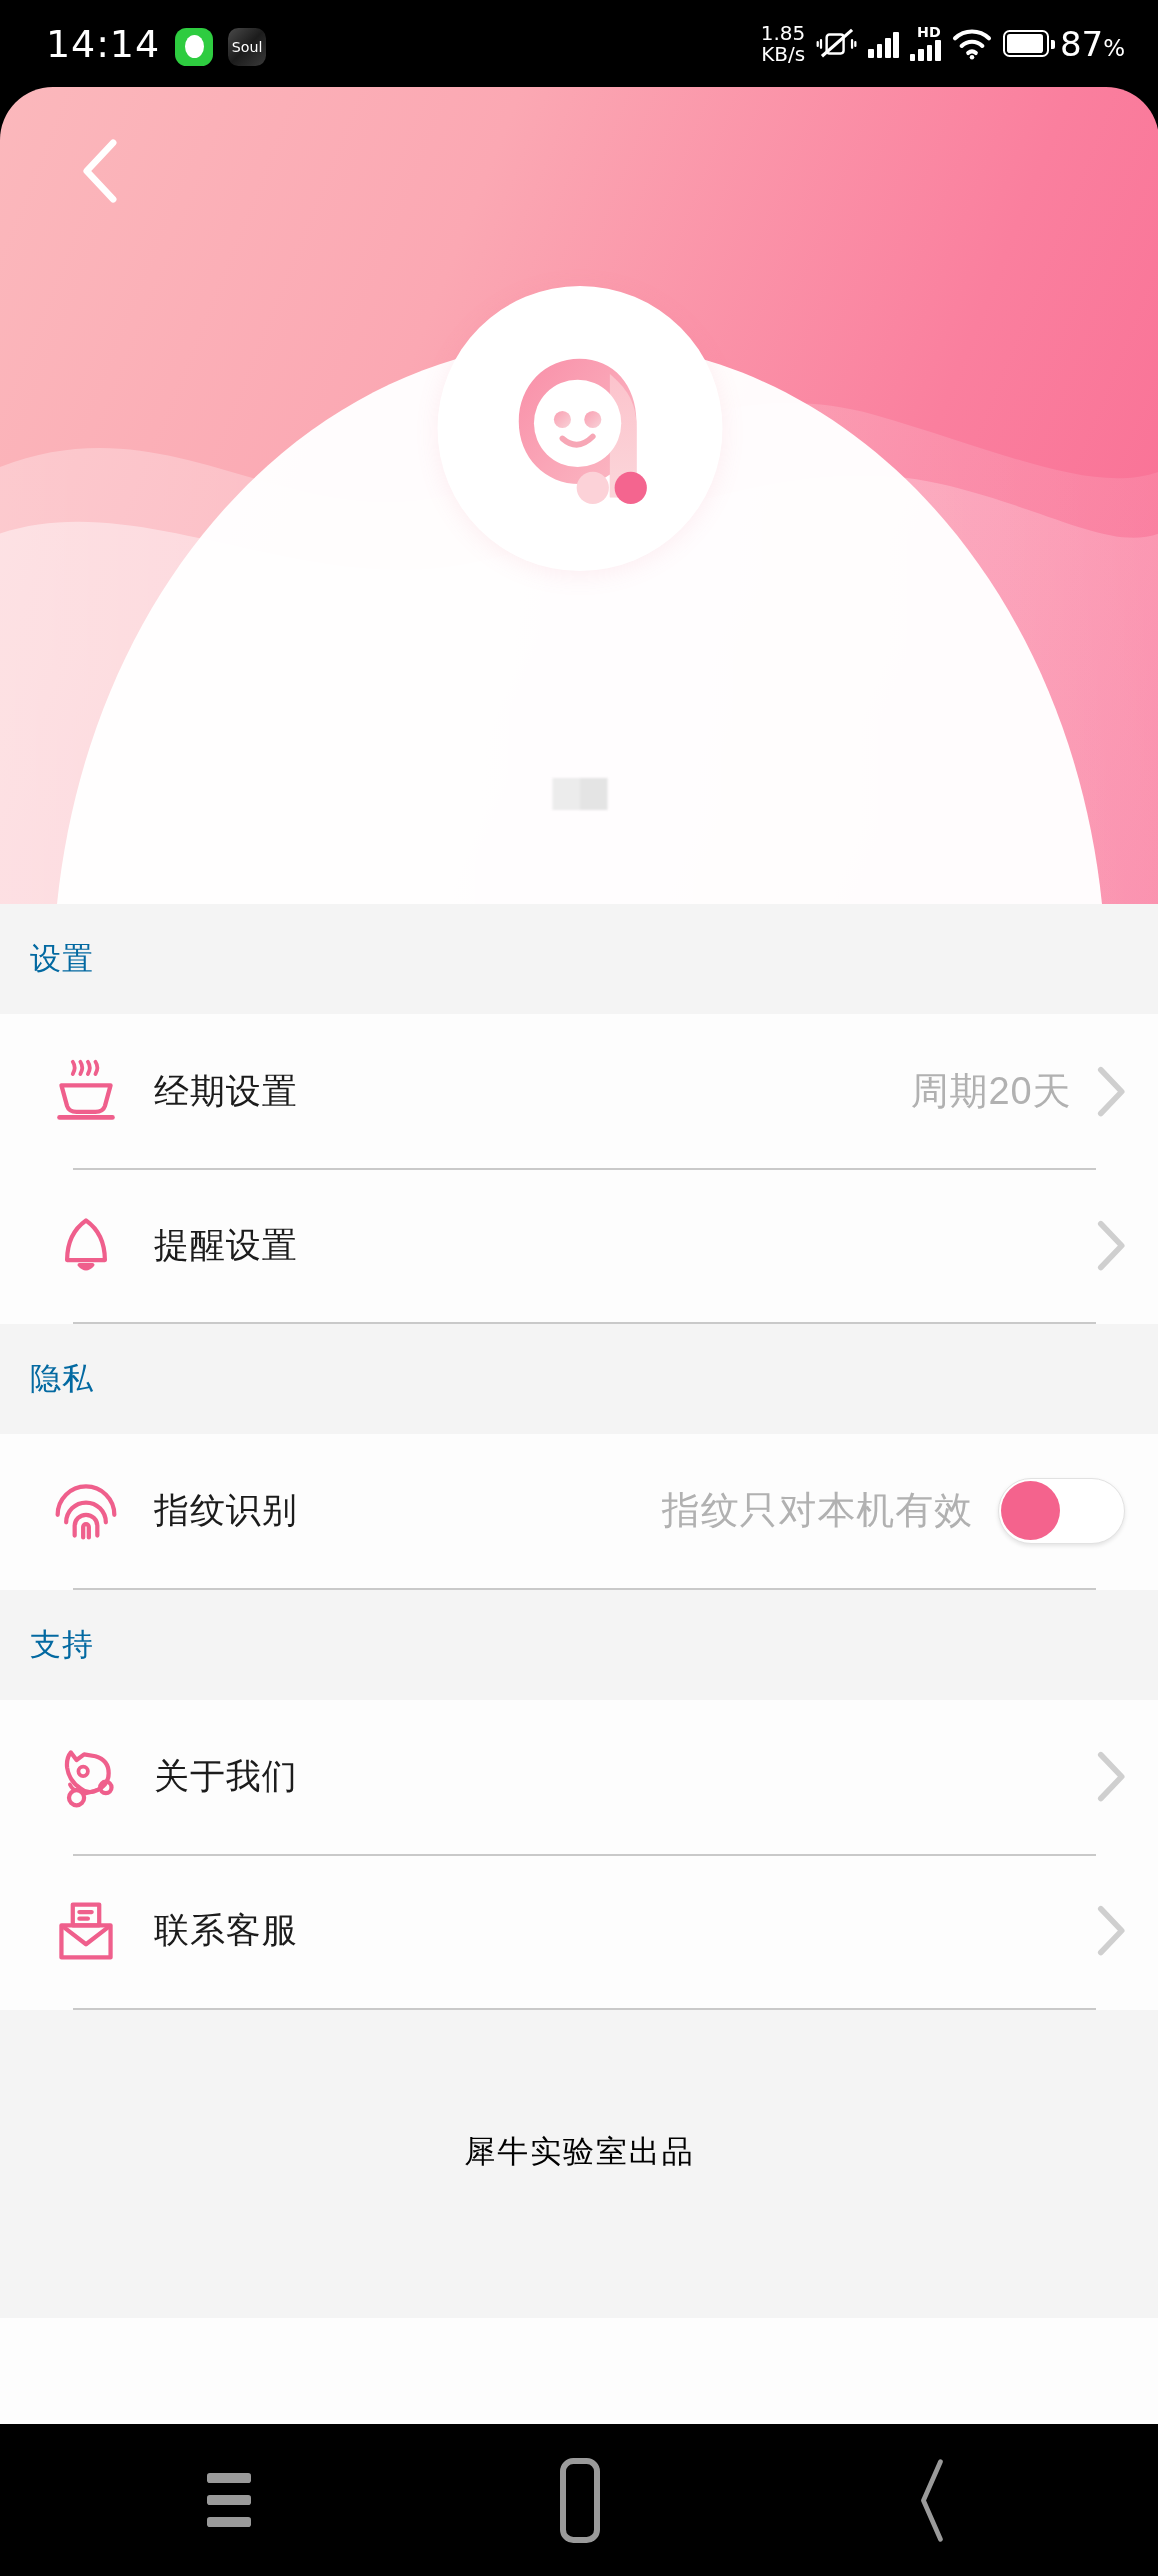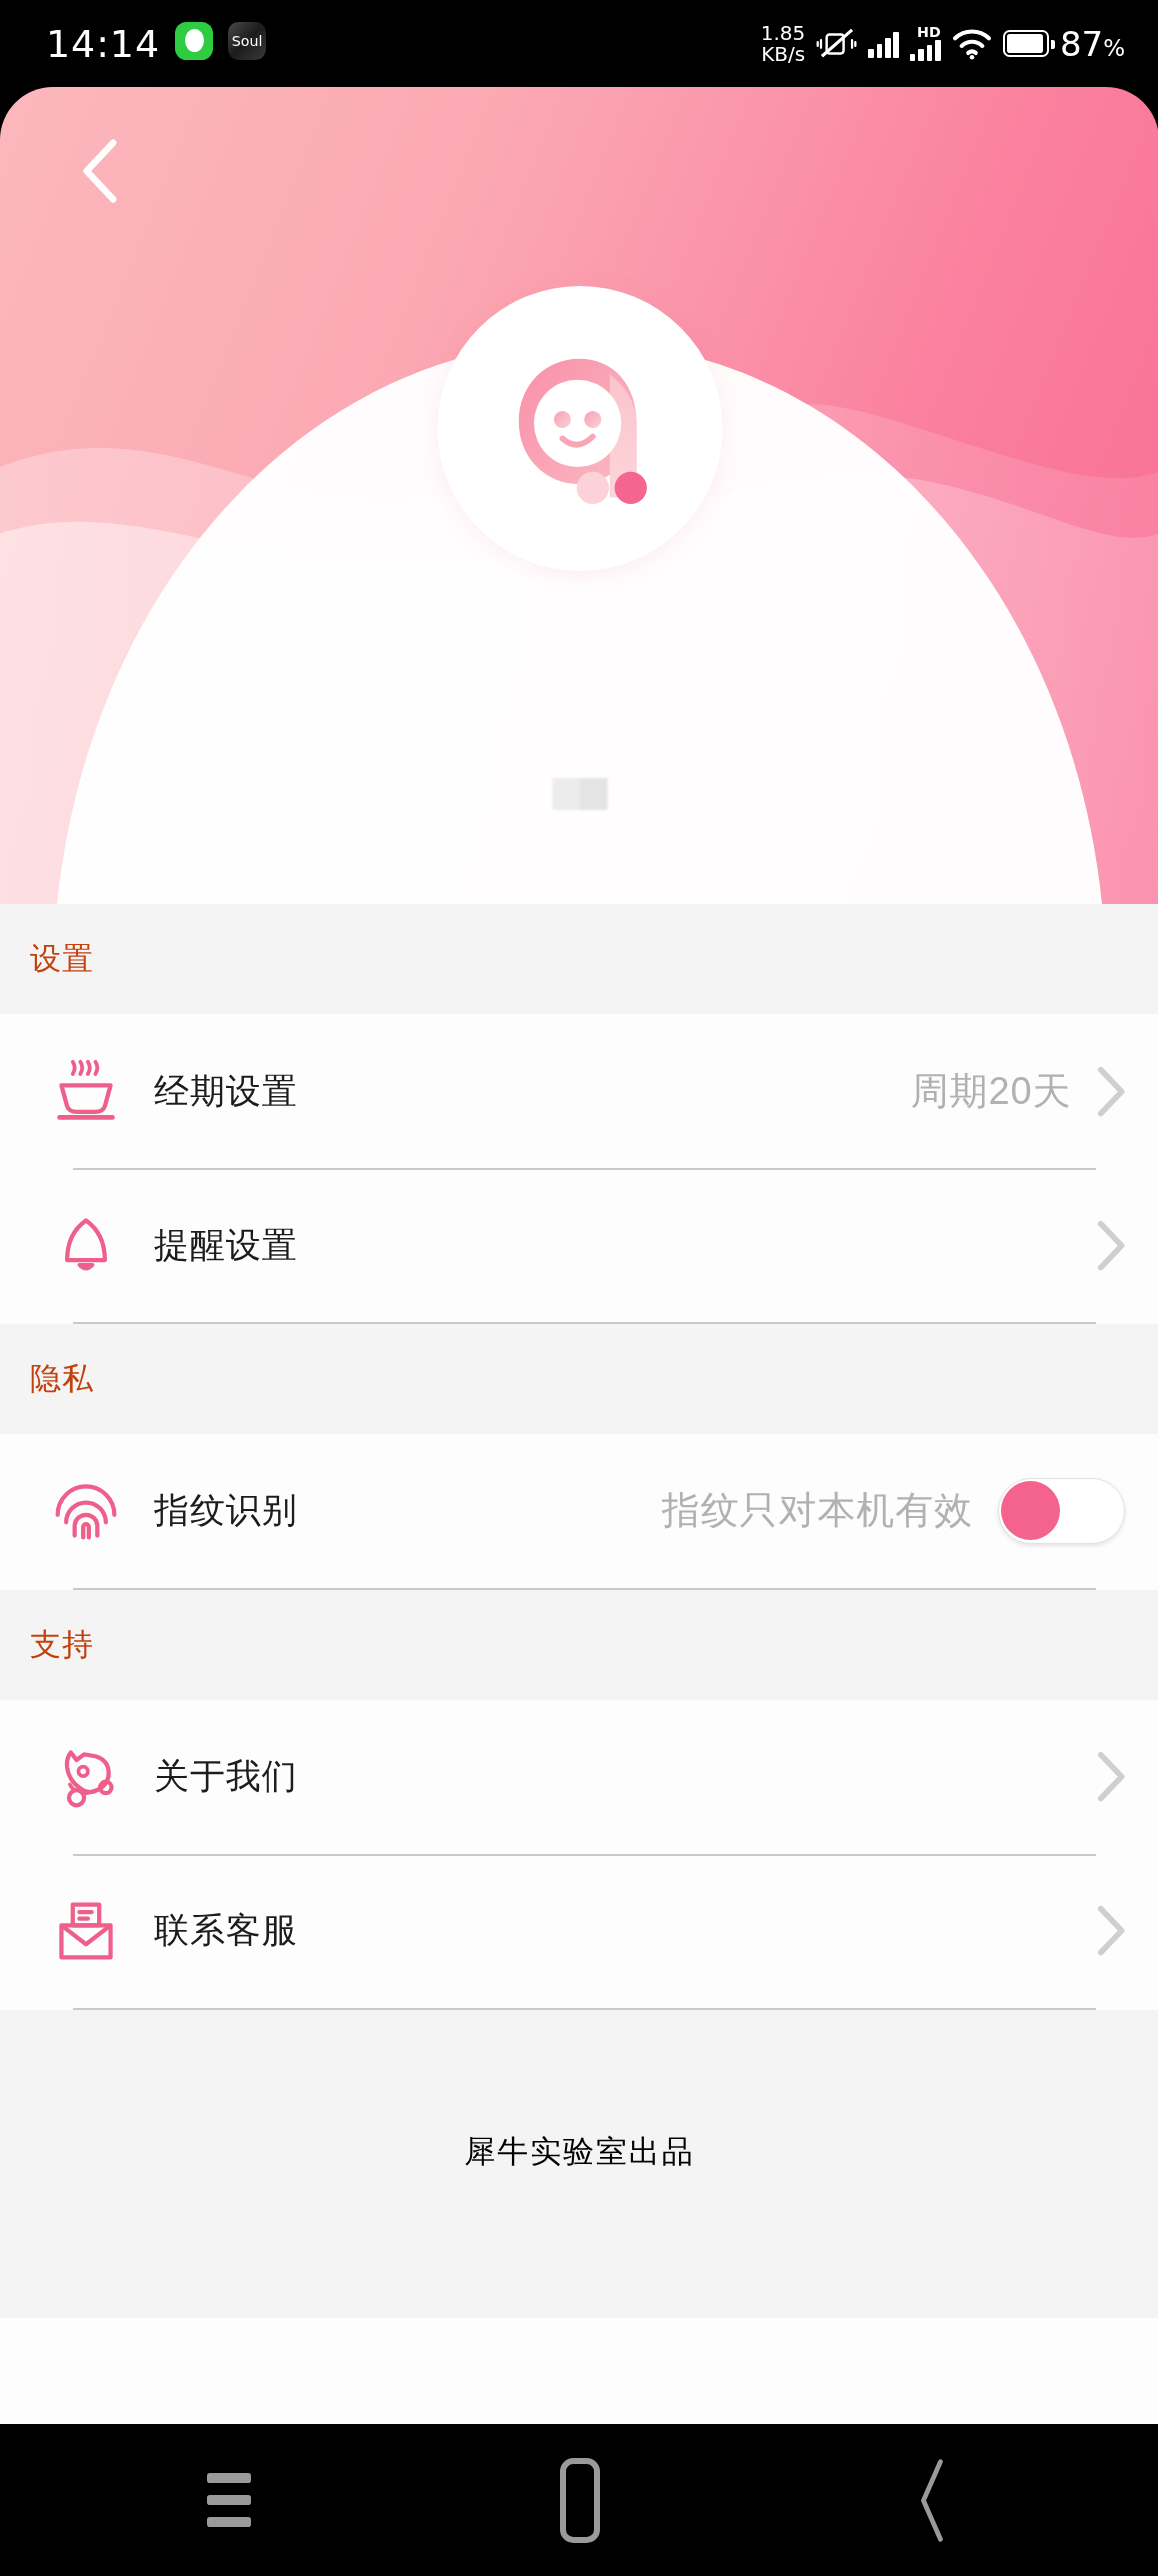--- a/index.html
+++ b/index.html
@@ -21,21 +21,21 @@
   .statusbar {
     position: absolute;
     top: 0; left: 0;
     width: 1159px; height: 87px;
     background: #000;
     display: flex;
     align-items: center;
     justify-content: space-between;
     padding: 0 34px 0 46px;
   }
-  .sb-left { display: flex; align-items: flex-start; gap: 15px; }
+  .sb-left { display: flex; align-items: flex-end; gap: 15px; }
   .sb-time {
     color: #fff;
     font-size: 38px;
     letter-spacing: 0.9px;
     font-family: "DejaVu Sans", sans-serif;
   }
   .sb-app-green {
     width: 38px; height: 38px;
     border-radius: 11.4px;
     background: #2ecc40;
@@ -143,21 +143,21 @@
     width: 1159px;
     height: 1482px;
     background: #f4f4f4;
   }
   .section-head {
     height: 110px;
     background: #f4f4f4;
     display: flex;
     align-items: center;
     padding-left: 30px;
-    color: #c2410c;
+    color: #0369a1;
     font-size: 31px;
     letter-spacing: 0.9px;
   }
   .card { background: #fdfdfd; padding-left: 10px; }
   .row {
     position: relative;
     height: 154px;
     display: flex;
     align-items: center;
     padding: 0 34px 0 40px;

